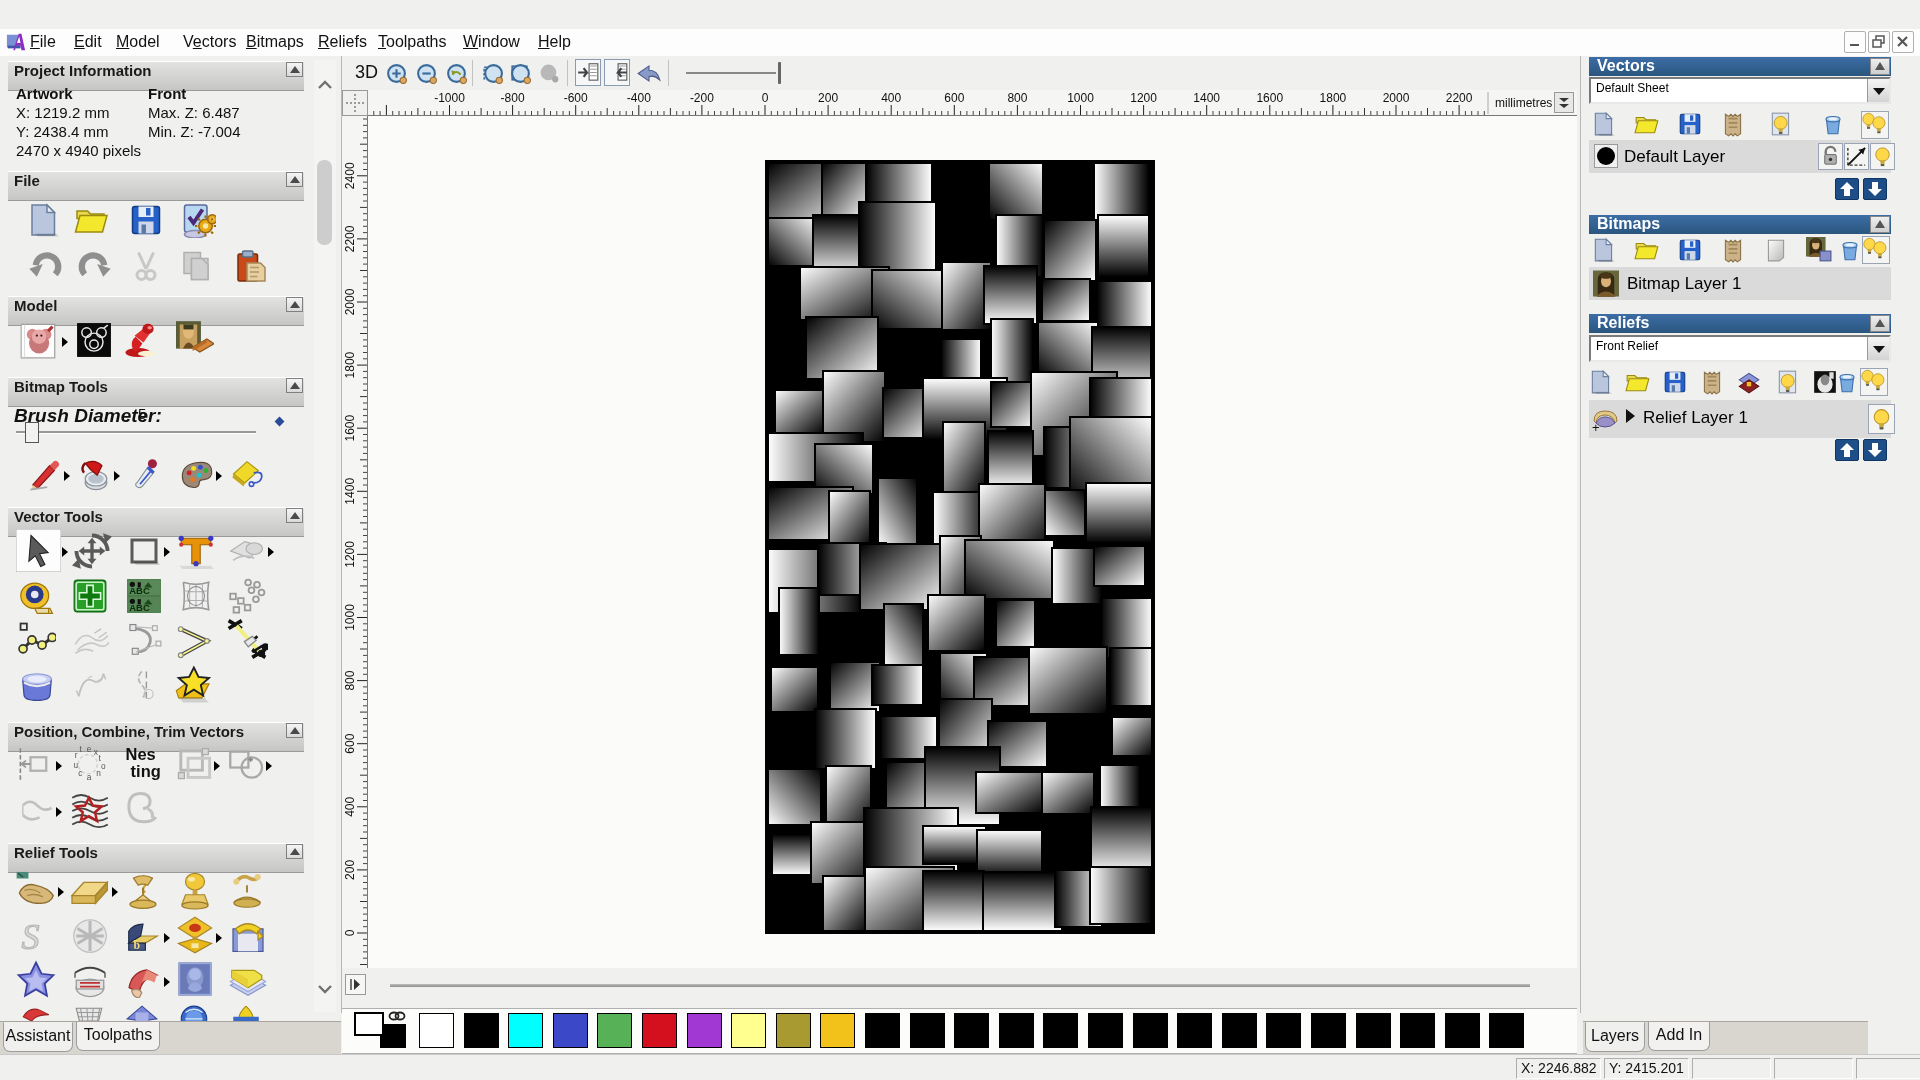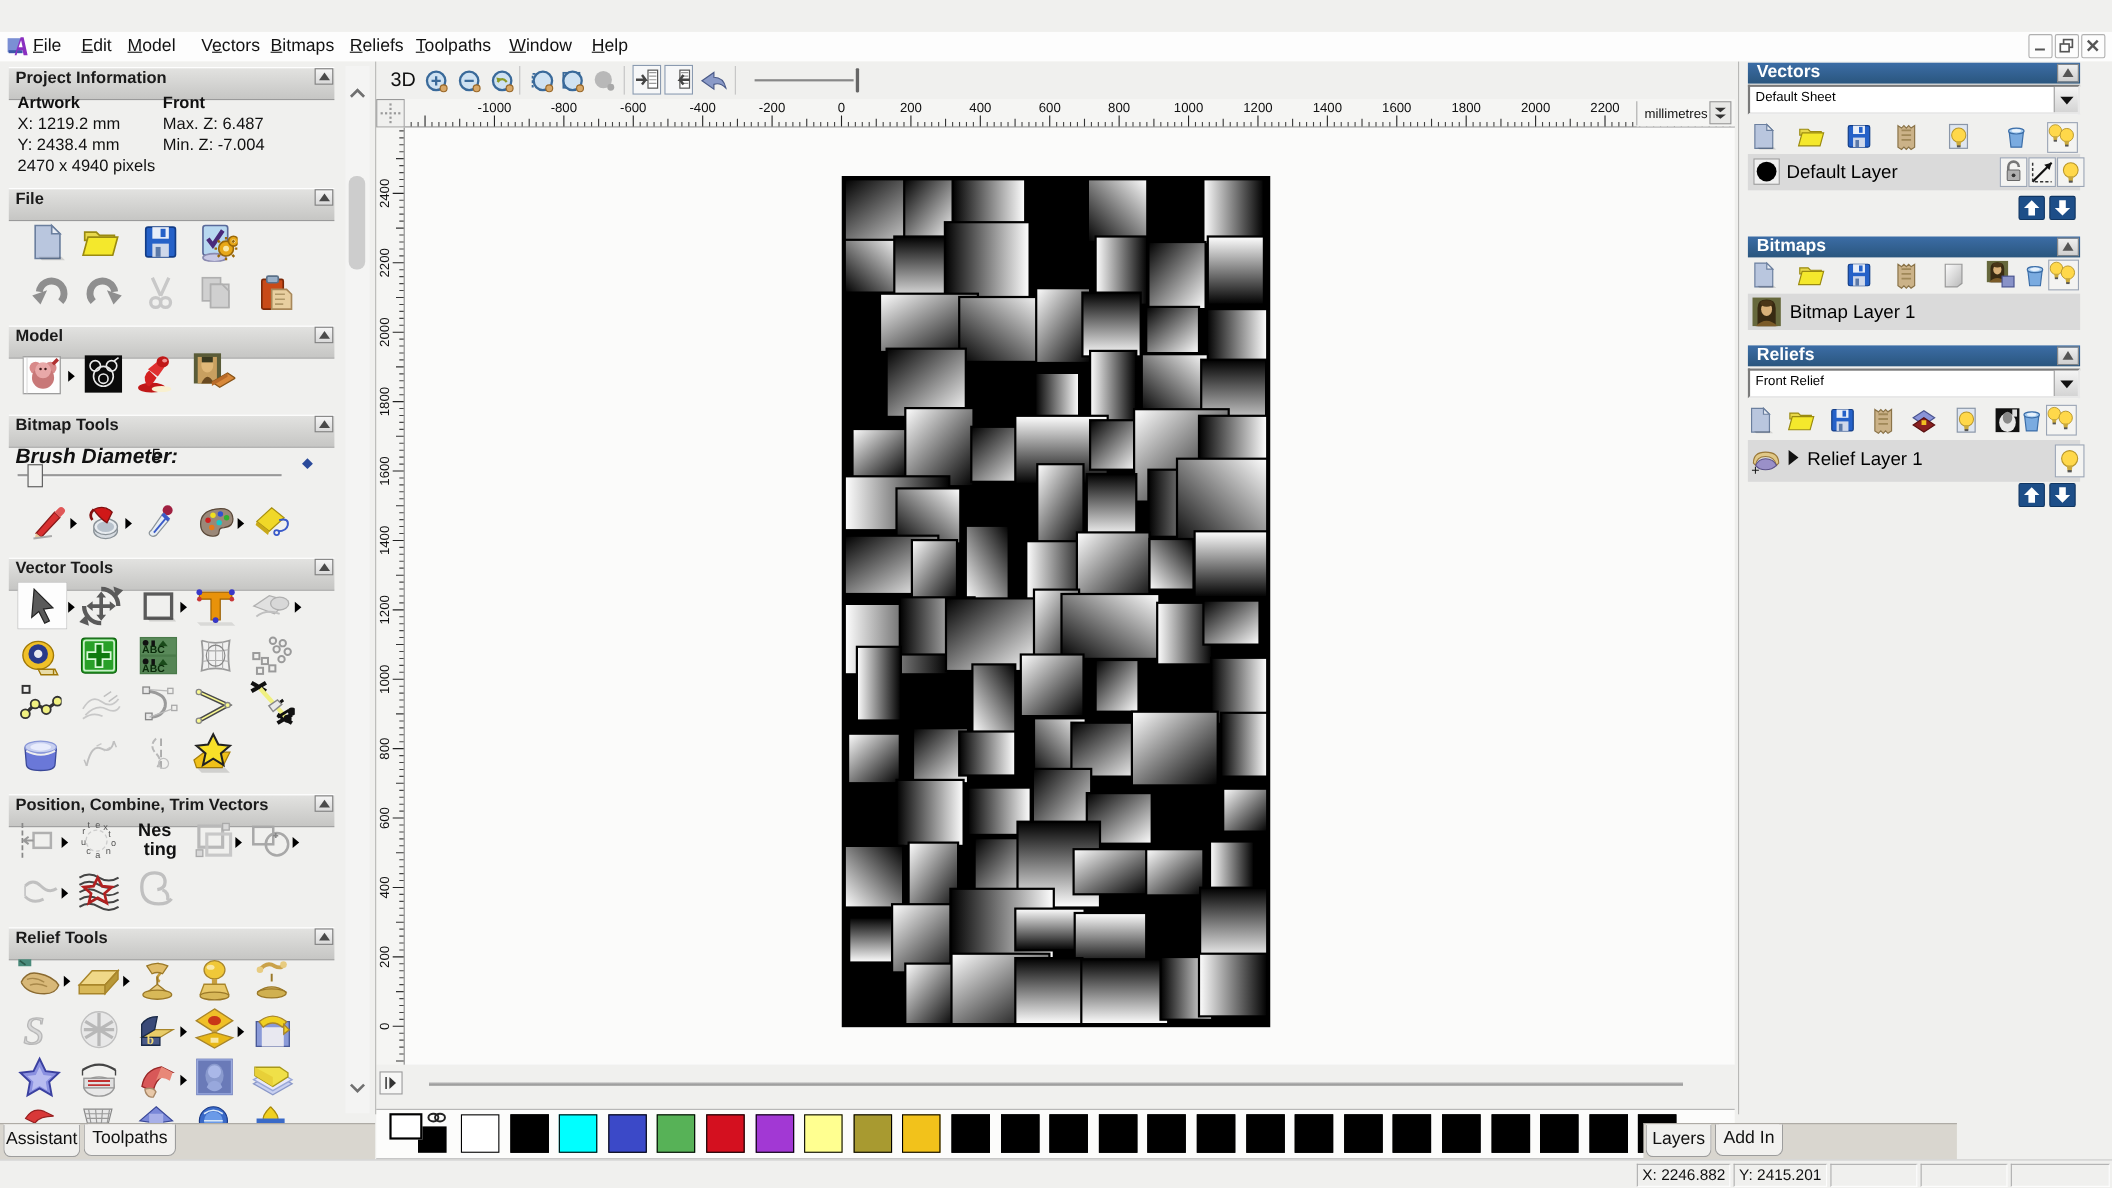--- a/index.html
+++ b/index.html
@@ -55,21 +55,21 @@
 .combo .t { position:absolute; left:5px; top:2px; font-size:12px; color:#000; }
 .combo .drop { position:absolute; right:0; top:0; width:22px; height:23px; background:linear-gradient(#f4f4f4,#d4d4d4); border-left:1px solid #999; }
 .combo .drop:after { content:""; position:absolute; left:5px; top:9px; width:0; height:0; border-left:6px solid transparent; border-right:6px solid transparent; border-top:7px solid #111; }
 .layerrow { position:absolute; left:6px; width:302px; background:#dadada; }
 .layertext { position:absolute; font-size:17px; color:#000; }
 .mvbtn { position:absolute; width:24px; height:22px; background:#1d4e88; border-radius:2px; border:1px solid #0f3562; }
 .mvbtn svg { display:block; margin:2px auto 0; }
 
 
 #statusbar { left:0; top:1054px; width:1920px; height:26px; background:#f0f0ee; border-top:1px solid #c9c9c9; }
-.scell { position:absolute; top:3px; height:21px; border:1px solid; border-color:#adadad #fdfdfd #fdfdfd #adadad; font-size:14px; color:#111; padding:1px 0 0 4px; }
+.scell { position:absolute; top:3px; height:21px; border:1px solid; border-color:#adadad #fdfdfd #fdfdfd #adadad; font-size:14px; color:#111; padding:1px 0 0 4px;margin-left:28px; }
 
 .ic { position:absolute; }
 .sep { position:absolute; width:1px; background:#c2c2c2; }
 </style>
 </head>
 <body>
 <div id="app">
 
 
   <div id="menubar" class="abs">
@@ -1451,21 +1451,21 @@
           <path d="M8 1 L15 8 h-4 v7 h-6 v-7 h-4 z" fill="#fff"></path>
         </svg>
       </div>
       <div class="mvbtn" style="left:280px;top:383px">
         <svg width="16" height="16" viewBox="0 0 16 16">
           <path d="M8 15 L1 8 h4 v-7 h6 v7 h4 z" fill="#fff"></path>
         </svg>
       </div>
     </div>
 
-  <div class="abs tabbar" style="left:1494px;top:1021px;width:285px;height:33px">
+  <div class="abs tabbar" style="left:1583px;top:1021px;width:285px;height:33px">
     <div class="tab active" style="left:2px;top:0;width:60px;padding-top:4px">Layers</div>
     <div class="tab" style="left:65px;top:0;width:62px;height:29px;padding-top:4px">Add In</div>
   </div>
 
   <div class="abs" style="left:341px;top:56px;width:1px;height:957px;background:#b8b8b6"></div>
   <div class="abs" style="left:1580px;top:56px;width:1px;height:957px;background:#b8b8b6"></div>
 
   <div id="statusbar" class="abs">
     <div class="scell" style="left:1488px;width:85px">X: 2246.882</div>
     <div class="scell" style="left:1576px;width:85px">Y: 2415.201</div>

